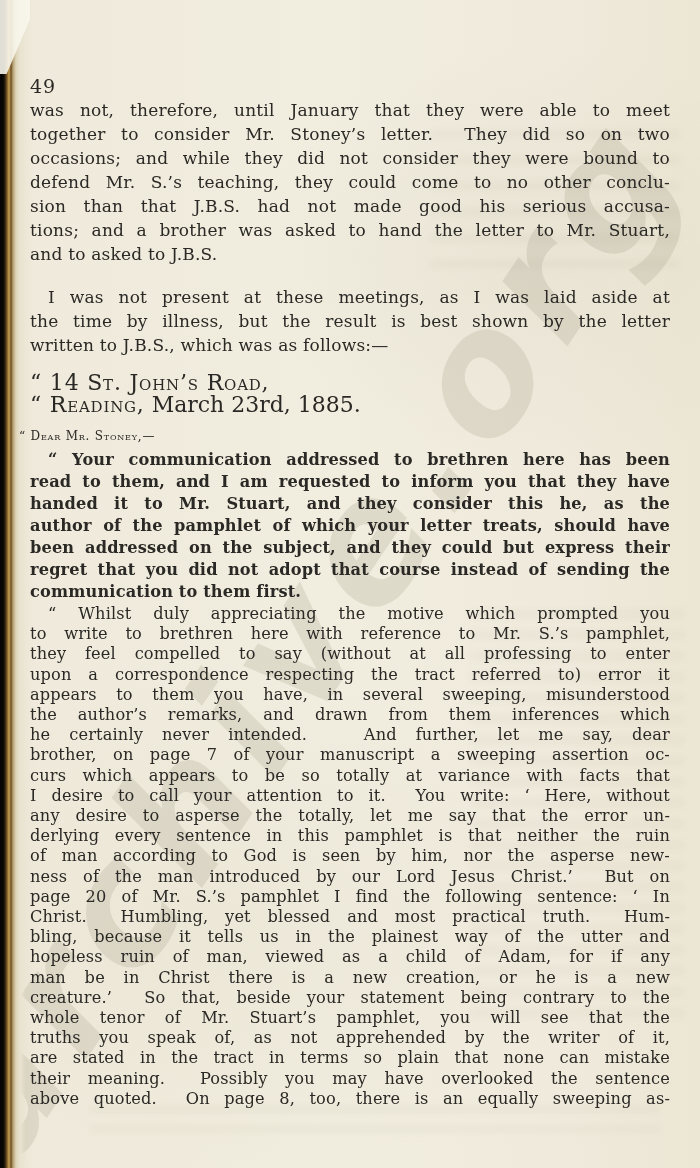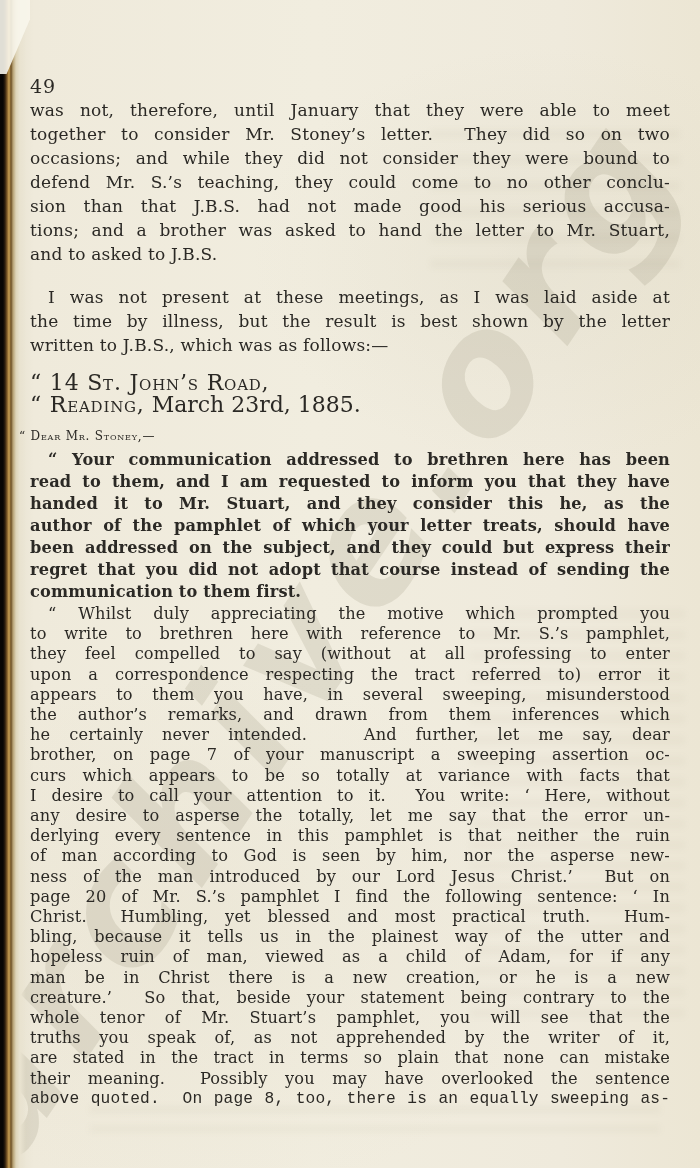--- a/index.html
+++ b/index.html
@@ -67,21 +67,21 @@
     letter-spacing: 1px;
   }
 
   
   .tline {
     white-space: pre-wrap;
     text-align: justify;
     text-align-last: justify;
   }
   .tline.last { text-align-last: left; }
-  .justify-last .tline.last { text-align-last: justify; font-family: Liberation Mono, monospace; }
+  .justify-last .tline.last { text-align-last: justify; }
   .indent .tline:first-child { text-indent: 18px; }
   .it { }
 
   .narr .tline { font-size: 17px; line-height: 24px; letter-spacing: .2px; }
   .lp .tline  { font-size: 16.2px; letter-spacing: .15px; }
   .lp1 .tline { line-height: 22px; font-weight: bold; }
   .lp2 .tline { line-height: 20.2px; }
 
   .para-1 { margin-top: 0; }
   .para-2 { margin-top: 19px; }

